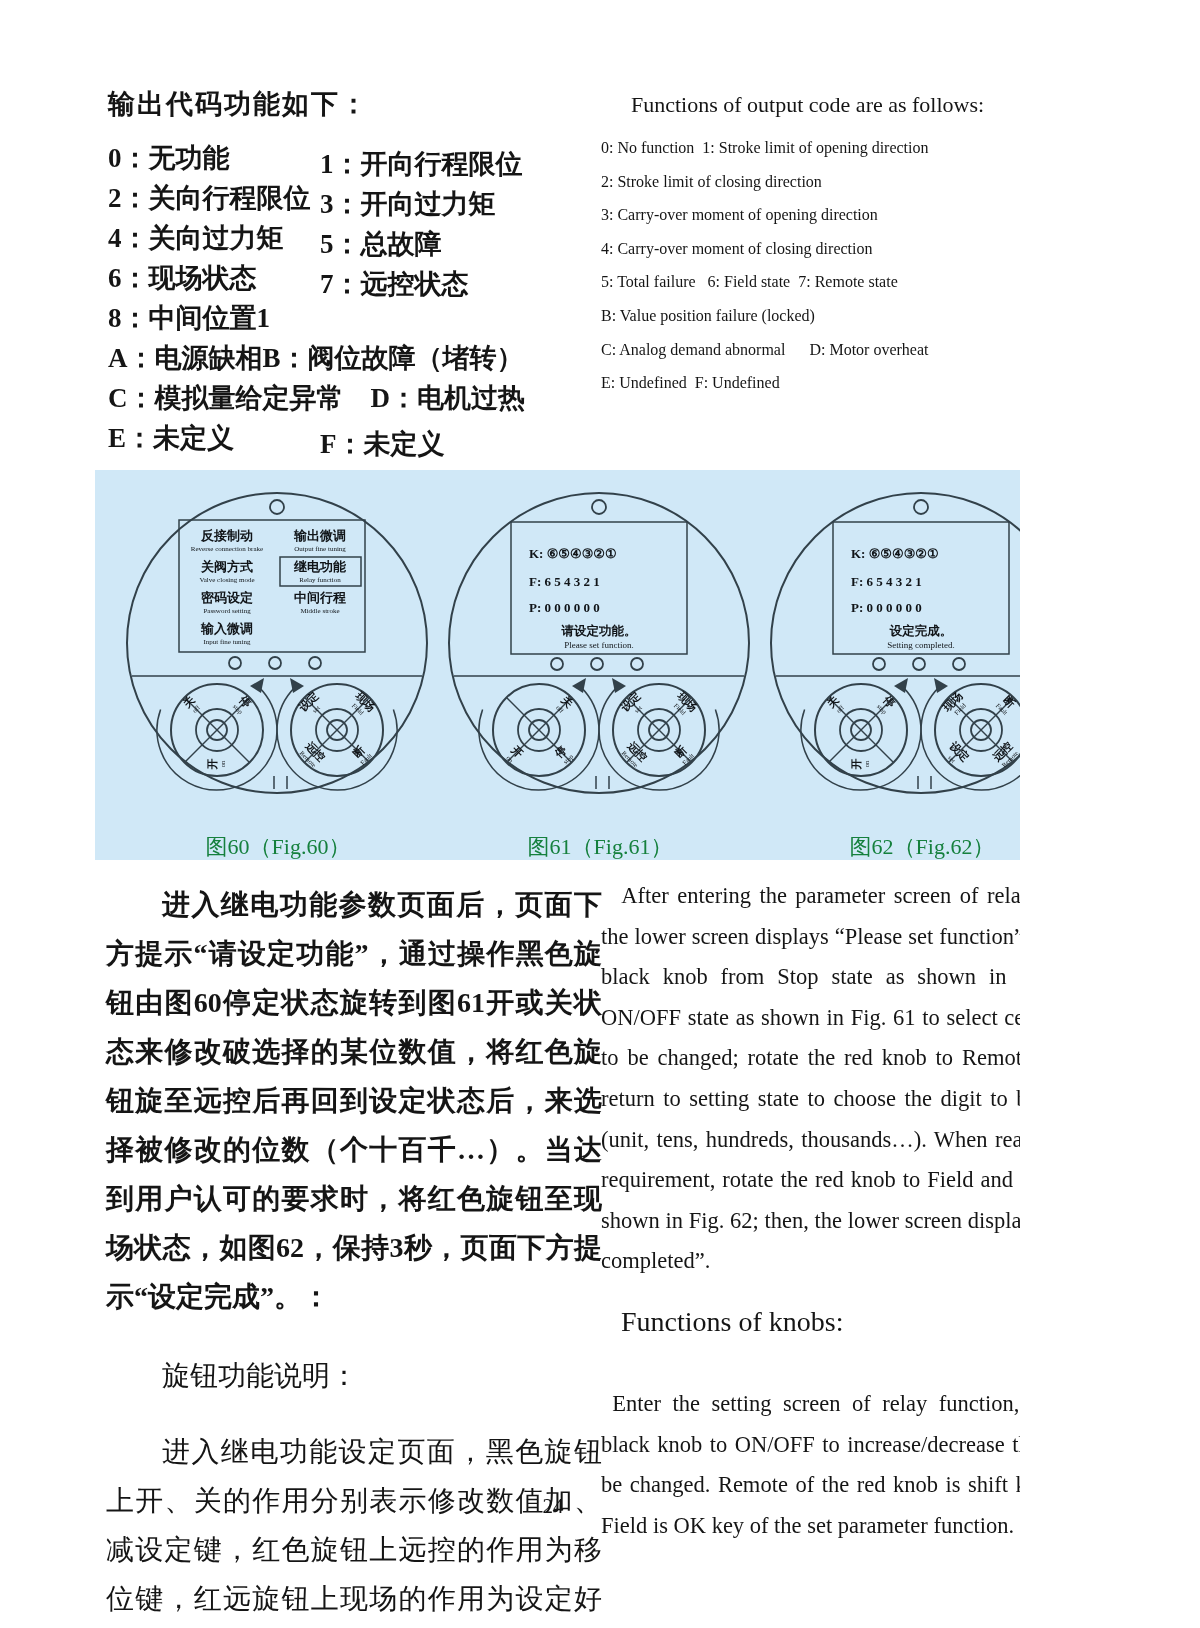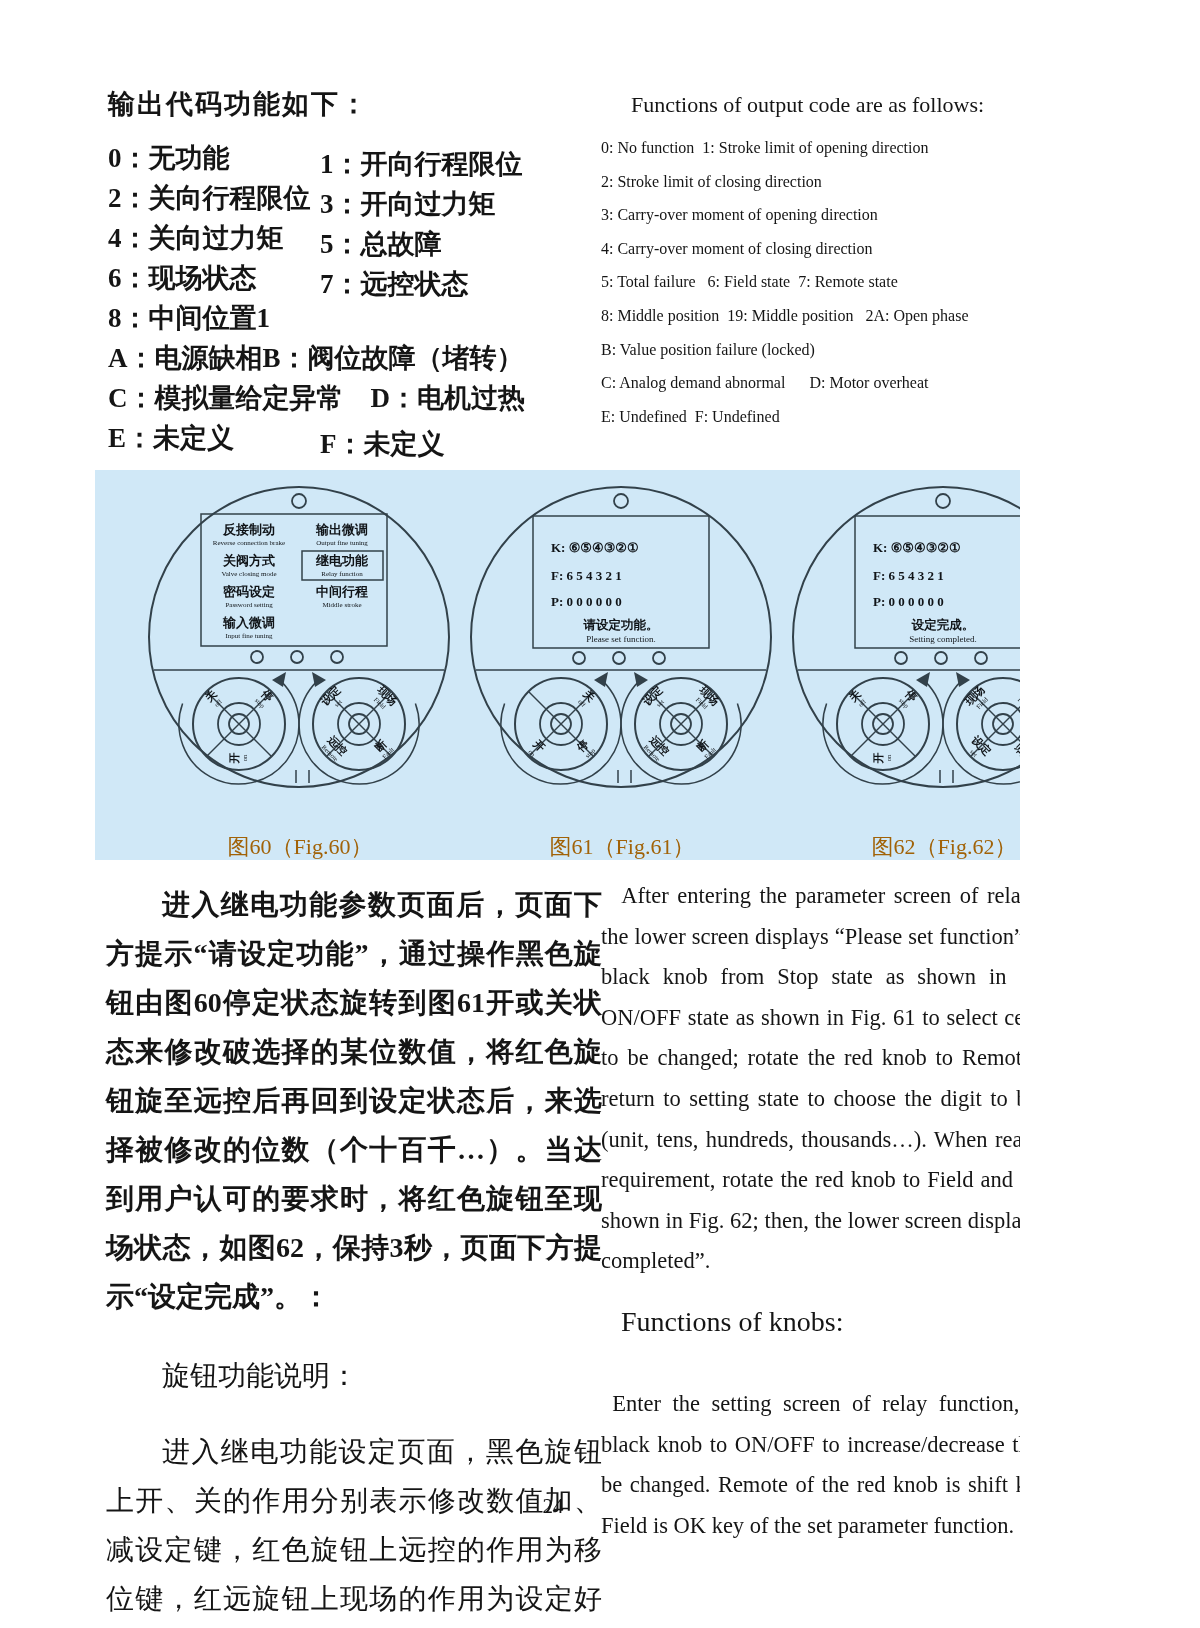--- a/index.html
+++ b/index.html
@@ -12,24 +12,24 @@
   .cn-row{display:flex;height:40px;align-items:center;font-size:27px;font-weight:600;}
   .cn-row .l{width:212px;}
   .cn-row .r{flex:1;margin-top:11px;}
   .cn-row.single{display:block;white-space:pre-wrap;}
 
   .en-codes{position:absolute;left:601px;top:92px;width:520px;}
   .en-codes .title{font-size:22px;padding-left:30px;margin-bottom:13px;}
   .en-line{font-size:16px;line-height:33.6px;white-space:pre-wrap;}
 
   
-  .panel{position:absolute;left:95px;top:470px;width:1010px;height:390px;display:flex;justify-content:flex-end;align-items:flex-start;box-sizing:border-box;}
+  .panel{position:absolute;left:95px;top:470px;width:1010px;height:390px;display:flex;justify-content:center;align-items:flex-start;padding-top:6px;box-sizing:border-box;}
   .figure{width:322px;text-align:center;}
   .figure svg{display:block;margin:0 auto;}
-  .caption{font-size:22px;margin-top:14px;color:#a16207;font-family:Liberation Serif, serif;}
+  .caption{font-size:22px;margin-top:8px;color:#15803d;font-family:Liberation Serif, serif;}
 
   
   .dl{stroke:#32414a;stroke-width:2;fill:none;}
   .dlt{stroke:#32414a;stroke-width:1.5;fill:none;}
   .hole{fill:none;stroke:#32414a;stroke-width:1.8;}
   .ah{fill:#32414a;stroke:none;}
   text{fill:#101418;}
   .scr-cn{font-size:13px;font-weight:700;text-anchor:middle;}
   .scr-en{font-size:7px;text-anchor:middle;}
   .scr-line{font-size:13px;font-weight:600;}
@@ -85,21 +85,20 @@
     </div>
   </div>
 
   <div class="en-codes">
     <div class="title">Functions of output code are as follows:</div>
     <div class="en-line">0: No function  1: Stroke limit of opening direction</div>
     <div class="en-line">2: Stroke limit of closing direction</div>
     <div class="en-line">3: Carry-over moment of opening direction</div>
     <div class="en-line">4: Carry-over moment of closing direction</div>
     <div class="en-line">5: Total failure   6: Field state  7: Remote state</div>
-    <div class="en-line">8: Middle position  19: Middle position   2A: Open phase</div>
     <div class="en-line">B: Value position failure (locked)</div>
     <div class="en-line">C: Analog demand abnormal      D: Motor overheat</div>
     <div class="en-line">E: Undefined  F: Undefined</div>
   </div>
 
   <div class="panel" style="background:#d0e8f7;">
 
     <div class="figure">
       <svg width="322" height="348" viewBox="0 0 322 348">
         <circle class="dl" cx="160" cy="167" r="150"></circle>

